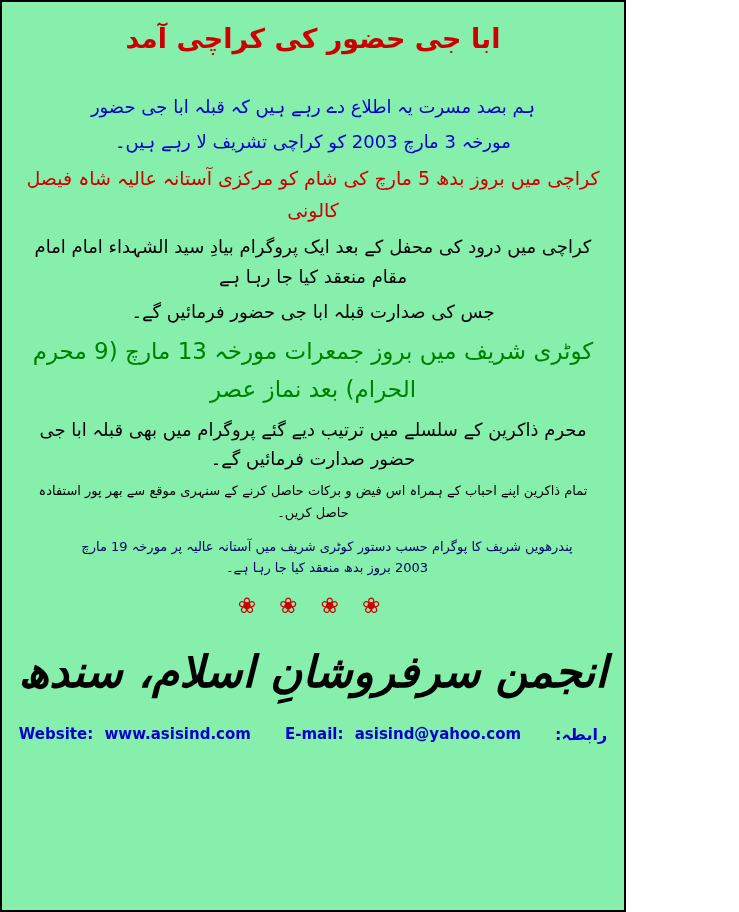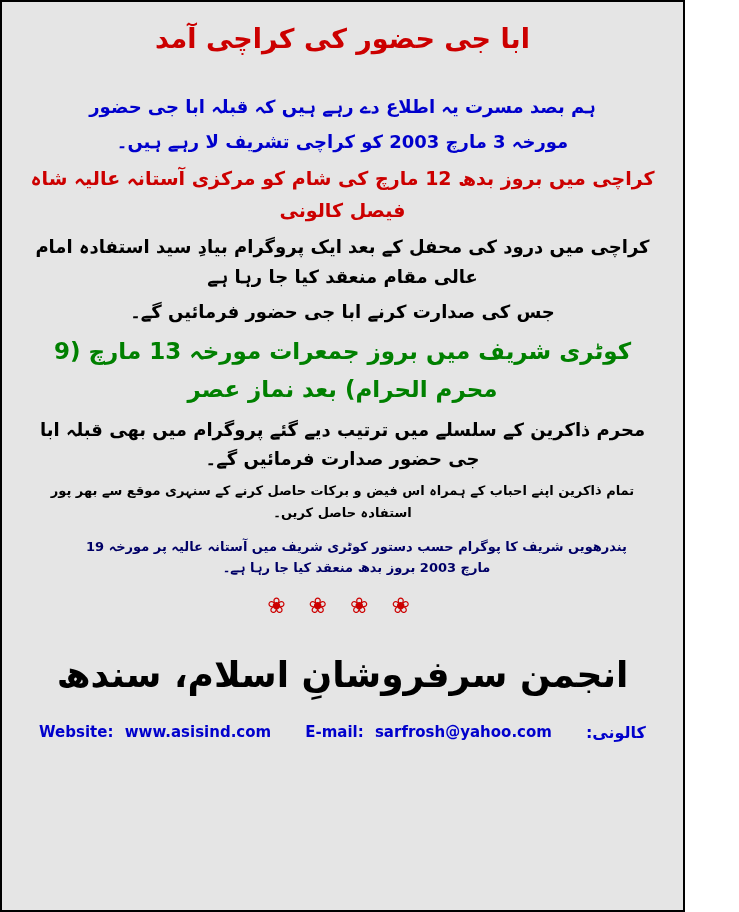--- a/index.html
+++ b/index.html
@@ -8,30 +8,29 @@
   }
   body {
     width: 739px;
     height: 912px;
     background: #ffffff;
     font-family: "DejaVu Sans", sans-serif;
     overflow: hidden;
   }
   .page {
     position: relative;
-    width: 685px;
+    width: 626px;
     height: 912px;
     border: 2px solid #000000;
     box-sizing: border-box;
-    background: #e5e5e5;
+    background: #86efac;
   }
   .rtl {
     direction: rtl;
     unicode-bidi: embed;
-    font-weight: bold;
   }
   .center { text-align: center; }
 
   .title-main {
     margin-top: 18px;
     font-size: 27px;
     font-weight: bold;
     color: #cc0000;
     line-height: 1.4;
   }
@@ -74,25 +73,26 @@
   }
 
   .ornaments {
     margin-top: 14px;
     font-size: 22px;
     color: #cc0000;
     letter-spacing: 8px;
   }
 
   .org-name {
-    margin-top: 34px;
-    font-size: 36px;
+    margin-top: 26px;
+    font-size: 44px;
     font-weight: bold;
     color: #000000;
     line-height: 1.25;
+    font-style: italic;
   }
 
   .contact-row {
     margin-top: 26px;
     display: flex;
     flex-direction: row-reverse;
     align-items: center;
     justify-content: center;
     gap: 34px;
     color: #0000cc;
@@ -114,41 +114,41 @@
 </head>
 <body>
 
 <div class="page">
 
   <div class="title-main center rtl">ابا جی حضور کی کراچی آمد</div>
 
   <div class="body-block">
     <div class="line center rtl l-blue fs-18">ہم بصد مسرت یہ اطلاع دے رہے ہیں کہ قبلہ ابا جی حضور</div>
     <div class="line center rtl l-blue fs-18">مورخہ 3 مارچ 2003 کو کراچی تشریف لا رہے ہیں۔</div>
-    <div class="line center rtl l-red fs-19">کراچی میں بروز بدھ 12 مارچ کی شام کو مرکزی آستانہ عالیہ شاہ فیصل کالونی</div>
-    <div class="line center rtl l-black fs-18">کراچی میں درود کی محفل کے بعد ایک پروگرام بیادِ سید استفادہ امام عالی مقام منعقد کیا جا رہا ہے</div>
-    <div class="line center rtl l-black fs-18">جس کی صدارت کرنے ابا جی حضور فرمائیں گے۔</div>
+    <div class="line center rtl l-red fs-19">کراچی میں بروز بدھ 5 مارچ کی شام کو مرکزی آستانہ عالیہ شاہ فیصل کالونی</div>
+    <div class="line center rtl l-black fs-18">کراچی میں درود کی محفل کے بعد ایک پروگرام بیادِ سید الشہداء امام امام مقام منعقد کیا جا رہا ہے</div>
+    <div class="line center rtl l-black fs-18">جس کی صدارت قبلہ ابا جی حضور فرمائیں گے۔</div>
     <div class="line center rtl l-green fs-17">کوٹری شریف میں بروز جمعرات مورخہ 13 مارچ (9 محرم الحرام) بعد نماز عصر</div>
     <div class="line center rtl l-black fs-18">محرم ذاکرین کے سلسلے میں ترتیب دیے گئے پروگرام میں بھی قبلہ ابا جی حضور صدارت فرمائیں گے۔</div>
     <div class="line center rtl l-black fs-15">تمام ذاکرین اپنے احباب کے ہمراہ اس فیض و برکات حاصل کرنے کے سنہری موقع سے بھر پور استفادہ حاصل کریں۔</div>
   </div>
 
 
   <div class="note-small center rtl">پندرھویں شریف کا پوگرام حسب دستور کوٹری شریف میں آستانہ عالیہ پر مورخہ 19 مارچ 2003 بروز بدھ منعقد کیا جا رہا ہے۔</div>
 
   <div class="ornaments center">❀ ❀ ❀ ❀</div>
 
   <div class="org-name center rtl">انجمن سرفروشانِ اسلام، سندھ</div>
 
   <div class="contact-row">
-    <span class="contact-label rtl">کالونی:</span>
+    <span class="contact-label rtl">رابطہ:</span>
 
     <span class="contact-item">
       <span class="k">E-mail:</span>
-      <span class="v">sarfrosh@yahoo.com</span>
+      <span class="v">asisind@yahoo.com</span>
     </span>
 
     <span class="contact-item">
       <span class="k">Website:</span>
       <span class="v">www.asisind.com</span>
     </span>
   </div>
 
 </div>
 

